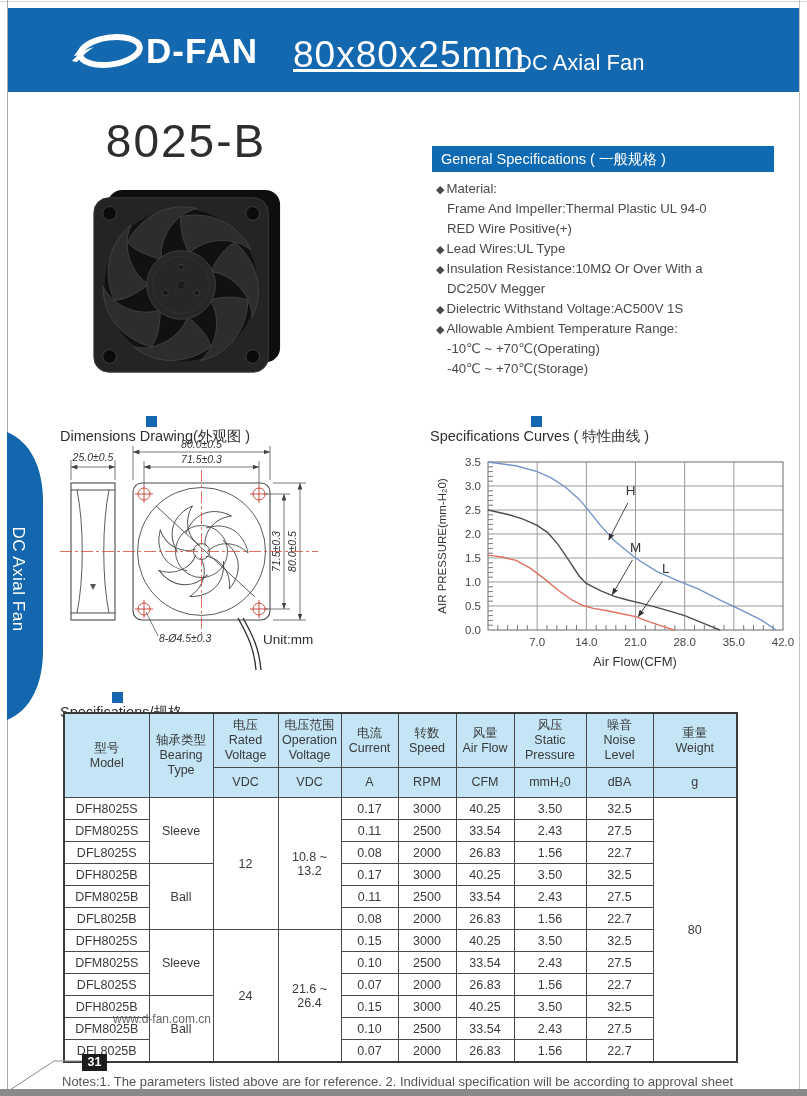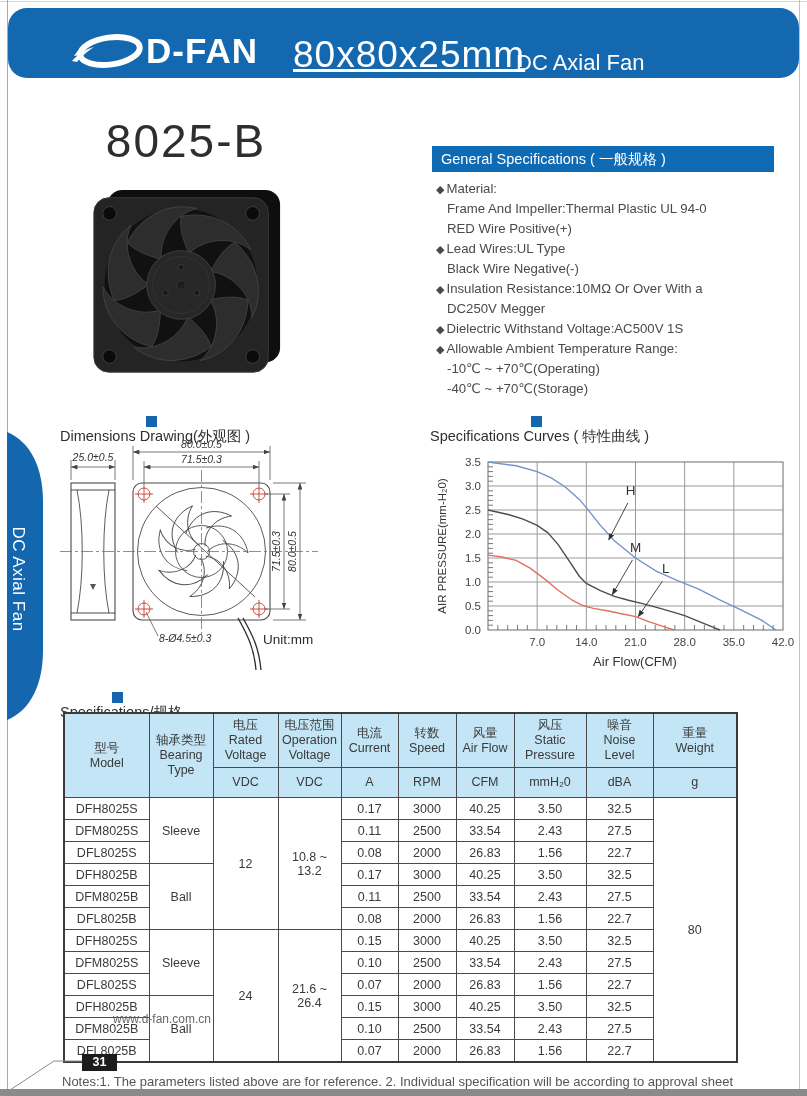--- a/index.html
+++ b/index.html
@@ -4,21 +4,21 @@
 <style>
   html,body{margin:0;padding:0;background:#fff;}
   body{font-family:"Liberation Sans","DejaVu Sans",sans-serif;color:#333;}
   .page{position:relative;width:807px;height:1096px;background:#fff;overflow:hidden;}
   .page-border-left{position:absolute;left:7px;top:0;width:1px;height:1089px;background:#a9a9a9;}
   .page-border-right{position:absolute;left:799px;top:0;width:1px;height:1089px;background:#c2c2c2;}
   .page-border-top{position:absolute;left:0;top:1px;width:807px;height:1px;background:#d5d5d5;}
   .bottom-band{position:absolute;left:0;top:1089px;width:807px;height:7px;background:#8a8a8a;}
 
   
-  .header-band{position:absolute;left:8px;top:8px;width:791px;height:70px;background:#1468af;border-radius:19px;}
+  .header-band{position:absolute;left:8px;top:8px;width:791px;height:84px;background:#1468af;}
   .logo-wrap{position:absolute;left:62px;top:20px;display:flex;align-items:center;}
   .brand-text{color:#fff;font-size:35px;font-weight:bold;letter-spacing:1px;margin-left:2px;}
   .size-title{position:absolute;left:285px;top:26px;color:#fff;font-size:37px;font-weight:400;letter-spacing:1px;text-decoration:underline;}
   .header-sub{position:absolute;left:508px;top:42px;color:#fff;font-size:22px;font-weight:400;}
 
   
   .model-title{position:absolute;left:0;top:114px;width:372px;text-align:center;font-size:46px;color:#2e2e2e;letter-spacing:2px;}
   .fan-photo{position:absolute;left:88px;top:180px;width:196px;height:206px;}
 
   
@@ -45,21 +45,21 @@
   
   .spec-table-wrap{position:absolute;left:63px;top:712px;}
   table.spec{border-collapse:collapse;table-layout:fixed;font-size:12.5px;color:#3a3a3a;border:2px solid #3a3a3a;}
   table.spec th,table.spec td{border:1px solid #4a4a4a;text-align:center;vertical-align:middle;padding:0 2px;}
   table.spec thead th{background:#c3e5f5;font-weight:400;line-height:15px;padding:4px 2px;}
   table.spec thead tr.units th{height:25px;padding:2px;margin-left:22px;}
   table.spec tbody td{height:21px;background:#fff;}
 
   .notes{position:absolute;left:62px;top:1034px;width:720px;font-size:13px;color:#555;margin-top:40px;}
   .footer-line{position:absolute;left:7px;top:1052px;}
-  .page-num{position:absolute;left:82px;top:1054px;width:35px;height:17px;background:#1c1c1c;color:#fff;
+  .page-num{position:absolute;left:82px;top:1054px;width:25px;height:17px;background:#1c1c1c;color:#fff;
     font-size:12.5px;font-weight:bold;text-align:center;line-height:17px;}
   .website{position:absolute;left:113px;top:1012px;font-size:12px;color:#666;}
 
   svg text{font-family:"Liberation Sans","DejaVu Sans",sans-serif;}
 </style>
 </head>
 <body>
 
 <div class="page">
   <div class="page-border-top"></div>
@@ -108,21 +108,20 @@
       <circle cx="168" cy="180" r="7" fill="#0b0b0b" stroke="#3e3e3e"></circle>
     </svg>
   </div>
 
   <div class="gs-titlebar">General Specifications ( 一般规格 )</div>
   <div class="gs-list">
       <div class="gs-line bullet"><span class="diamond">◆</span><span>Material:</span></div>
       <div class="gs-line"><span>Frame And Impeller:Thermal Plastic UL 94-0</span></div>
       <div class="gs-line"><span>RED Wire Positive(+)</span></div>
       <div class="gs-line bullet"><span class="diamond">◆</span><span>Lead Wires:UL Type</span></div>
-      <div class="gs-line"><span>Black Wire Negative(-)</span></div>
       <div class="gs-line bullet"><span class="diamond">◆</span><span>Insulation Resistance:10MΩ Or Over With a</span></div>
       <div class="gs-line"><span>DC250V Megger</span></div>
       <div class="gs-line bullet"><span class="diamond">◆</span><span>Dielectric Withstand Voltage:AC500V 1S</span></div>
       <div class="gs-line bullet"><span class="diamond">◆</span><span>Allowable Ambient Temperature Range:</span></div>
       <div class="gs-line"><span>-10℃ ~ +70℃(Operating)</span></div>
       <div class="gs-line"><span>-40℃ ~ +70℃(Storage)</span></div>
     </div>
 
   <div class="section-head" style="left:60px;top:416px;">
     <span class="sq"></span>

